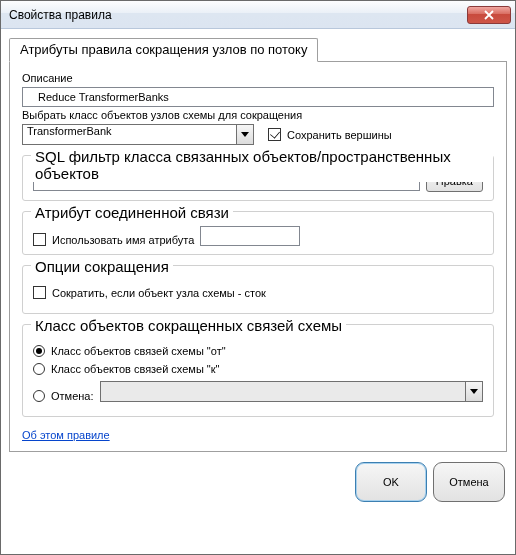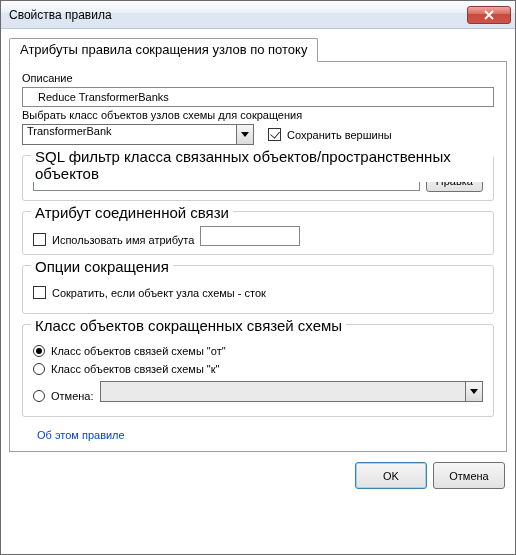--- a/index.html
+++ b/index.html
@@ -189,34 +189,35 @@
     cursor: default;
   }
   .small-input {
     width: 100px;
     height: 20px;
     border: 1px solid #828790;
     background: #fff;
   }
   .link {
     color: #0645cc;
+    text-decoration: underline;
     margin-top: 8px;
     display: inline-block;
-    margin-left: 15px;
   }
   
   .footer {
     display: flex;
     justify-content: flex-end;
     gap: 6px;
     padding: 6px 10px 8px 10px;
   }
   .footer .btn {
     width: 72px;
-    height: 27px;
+    height: 40px;
+    border-radius: 9px;
   }
   .footer .btn.default {
     border: 1px solid #3c7fb1;
     box-shadow: 0 0 0 1px #a7d1ee inset;
   }
 </style>
 </head>
 <body>
 
 <div class="titlebar">

